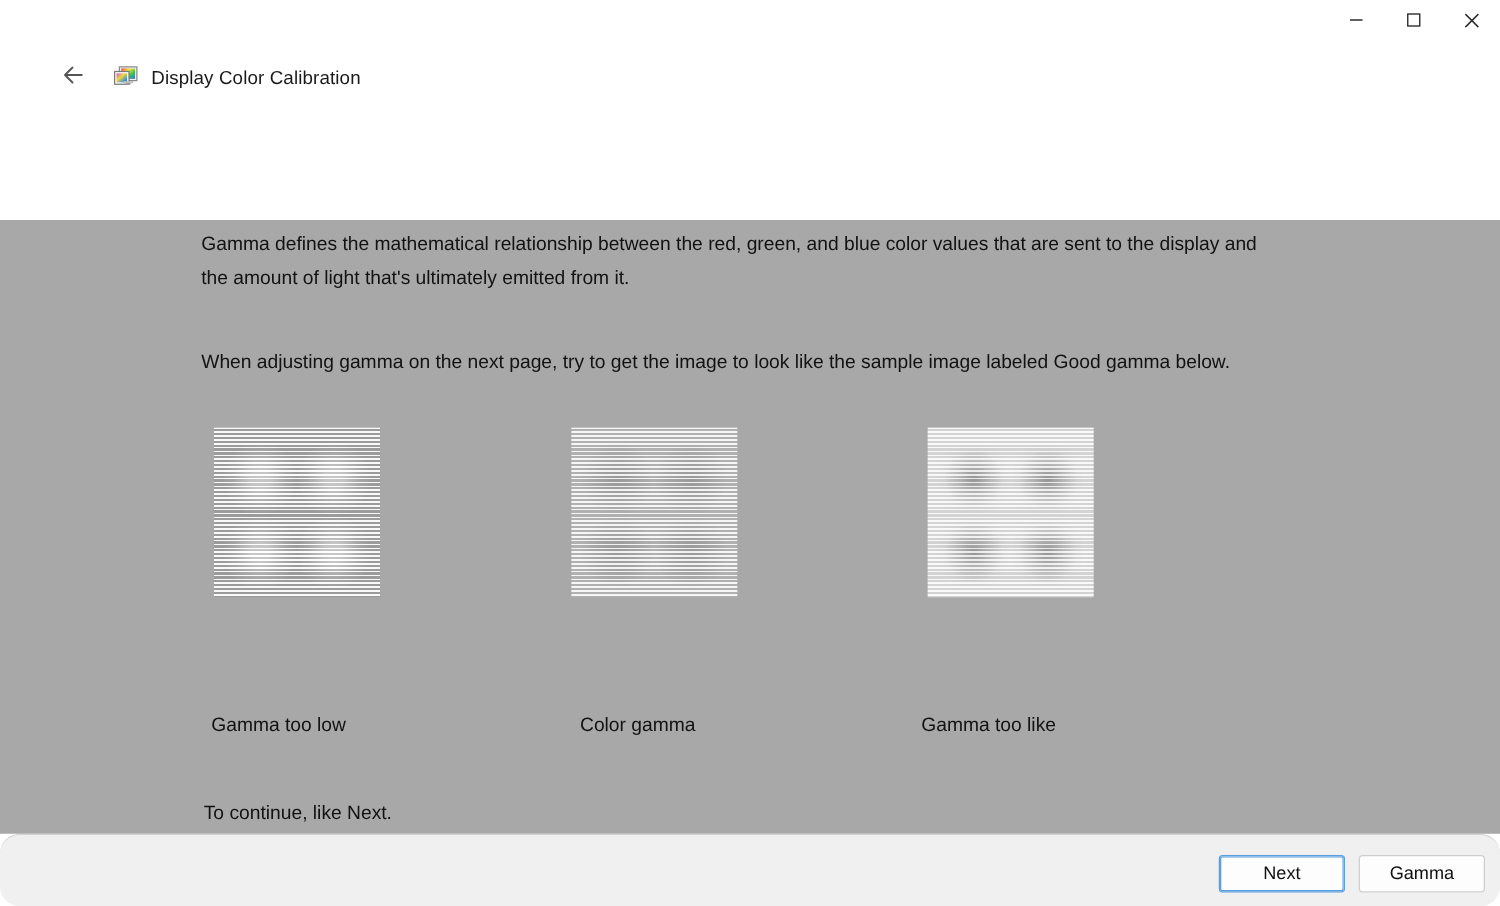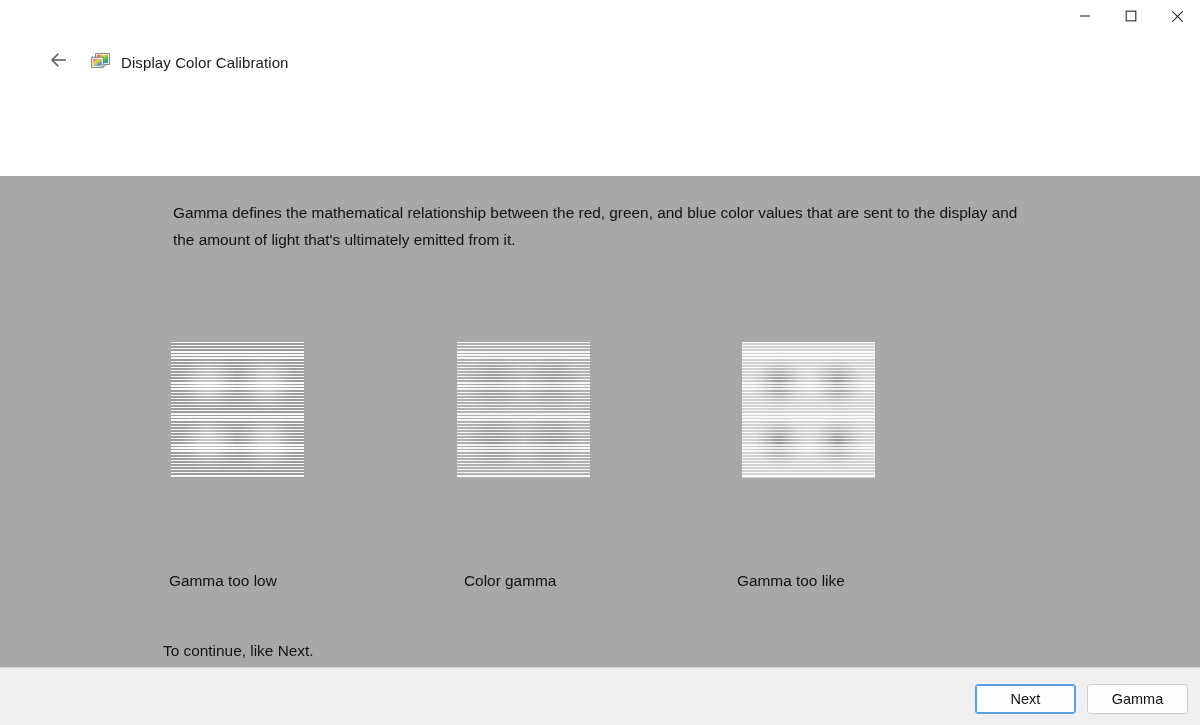--- a/index.html
+++ b/index.html
@@ -93,26 +93,25 @@
   .content {
     position: absolute;
     top: 176px; left: 0;
     width: 1200px;
     height: 491px;
     background: #a8a8a8;
     overflow: hidden;
   }
   .para {
     position: absolute;
-    left: 173px;
+    left: 161px;
     width: 845px;
     font-size: 15.4px;
     line-height: 27px;
     color: #121212;
-    margin-top: 17px;
   }
   .para.p1 { top: 6px; }
   .para.p2 { top: 100px; }
 
   
   .samples {
     position: absolute;
     top: 0; left: 4px;
     width: 1200px;
     height: 491px;
@@ -168,20 +167,21 @@
   }
 
   
   .footer {
     position: absolute;
     top: 667px; left: 0;
     width: 1200px;
     height: 58px;
     background: #f0f0f0;
     border-top: 1px solid #d4d4d4;
+    border-radius: 16px;
   }
   .btnrow {
     position: absolute;
     right: 12px;
     top: 16px;
     display: flex;
     gap: 11px;
   }
   .btn {
     width: 101px;
@@ -267,20 +267,21 @@
         <rect x="9.5" y="14.5" width="4" height="1.1" fill="#9d9d9d"></rect>
       </svg>
     </div>
     <div class="apptitle">Display Color Calibration</div>
   </div>
 
 
   <div class="content">
 
     <div class="para p1">Gamma defines the mathematical relationship between the red, green, and blue color values that are sent to the display and the amount of light that's ultimately emitted from it.</div>
+    <div class="para p2">When adjusting gamma on the next page, try to get the image to look like the sample image labeled Good gamma below.</div>
 
     <div class="samples">
 
       <div class="sample s1">
         <div class="patch" id="patch1">
           <div class="base" style="background:#b4b4b4"></div>
           <div class="blob" style="left:8px;  top:12px; background:radial-gradient(circle, #ffffff 0%, #fcfcfc 18%, rgba(214,214,214,0.55) 52%, rgba(180,180,180,0) 75%);"></div>
           <div class="blob" style="left:67px; top:12px; background:radial-gradient(circle, #ffffff 0%, #fcfcfc 18%, rgba(214,214,214,0.55) 52%, rgba(180,180,180,0) 75%);"></div>
           <div class="blob" style="left:8px;  top:71px; background:radial-gradient(circle, #ffffff 0%, #fcfcfc 18%, rgba(214,214,214,0.55) 52%, rgba(180,180,180,0) 75%);"></div>
           <div class="blob" style="left:67px; top:71px; background:radial-gradient(circle, #ffffff 0%, #fcfcfc 18%, rgba(214,214,214,0.55) 52%, rgba(180,180,180,0) 75%);"></div>

